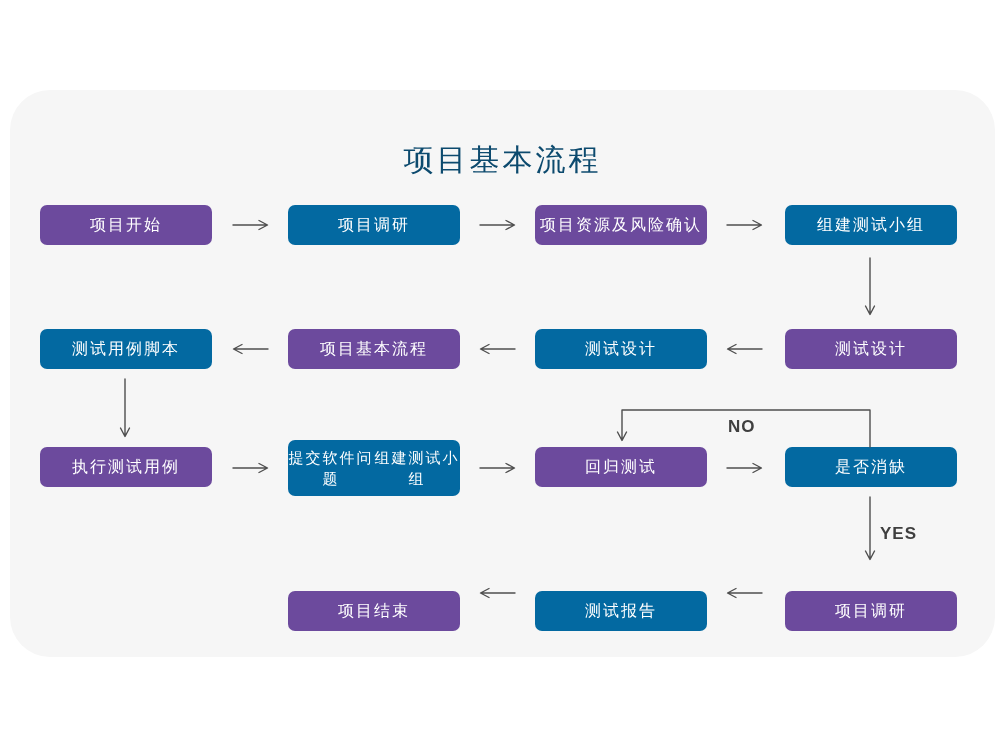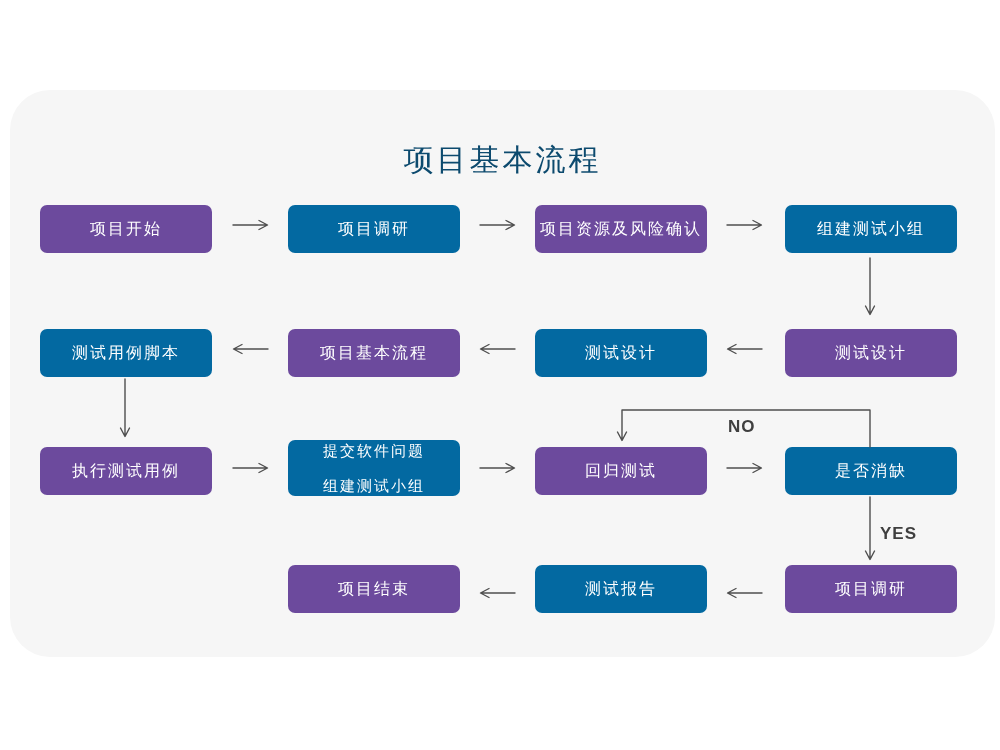--- a/index.html
+++ b/index.html
@@ -11,30 +11,30 @@
   .card{
     position:absolute;left:10px;top:90px;width:985px;height:567px;
     background:#f6f6f6;border-radius:40px;
   }
   .title{
     position:absolute;left:10px;top:140px;width:985px;
     text-align:center;font-size:30px;letter-spacing:3px;
     color:#0c4a6e;font-weight:400;
   }
   .node{
-    position:absolute;width:172px;height:48px;border-radius:7px;
+    position:absolute;width:172px;height:40px;border-radius:7px;
     display:flex;align-items:center;justify-content:center;
     color:#ffffff;font-size:16px;letter-spacing:2px;line-height:1;
     text-align:center;
   }
   .purple{background:#6c4a9d;}
   .gray{background:#0369a1;}
-  .r1{top:205px}.r2{top:329px}.r3{top:447px}.r4{top:565px}
+  .r1{top:205px}.r2{top:329px}.r3{top:447px}.r4{top:591px}
   .c1{left:40px}.c2{left:288px}.c3{left:535px}.c4{left:785px}
-  .tall{top:440px;height:56px;flex-direction:column;justify-content:space-between;
+  .tall{top:440px;height:56px;justify-content:space-between;
         font-size:15px;line-height:21px;}
   .tall span{display:block;}
   .arrows{position:absolute;left:0;top:0;width:1000px;height:750px;pointer-events:none;}
   .arrows path{stroke:#4f4f4f;stroke-width:1.4;fill:none;
                stroke-linecap:round;stroke-linejoin:round;}
   .edge-label{
     position:absolute;font-size:17px;color:#3f3f3f;letter-spacing:1px;
     font-weight:700;
   }
   .no-label{left:728px;top:417px;}

